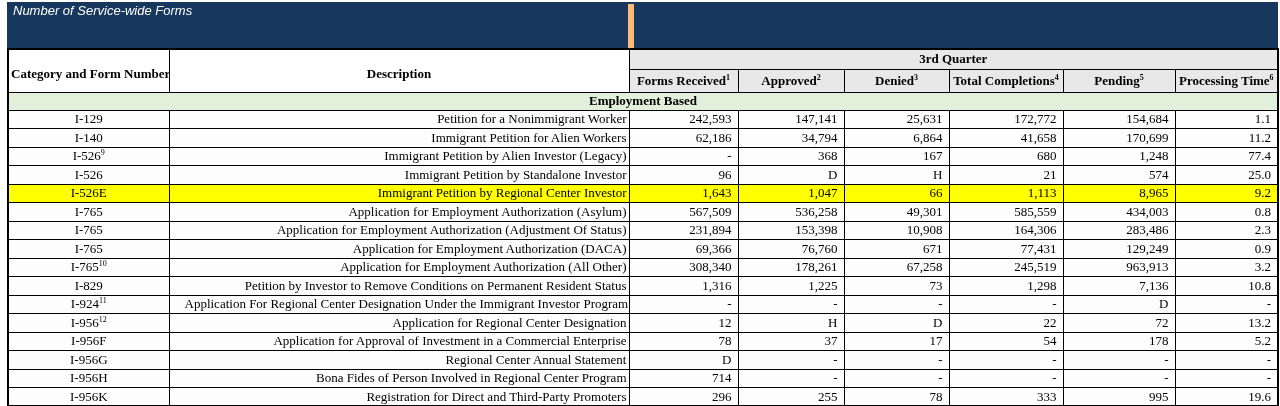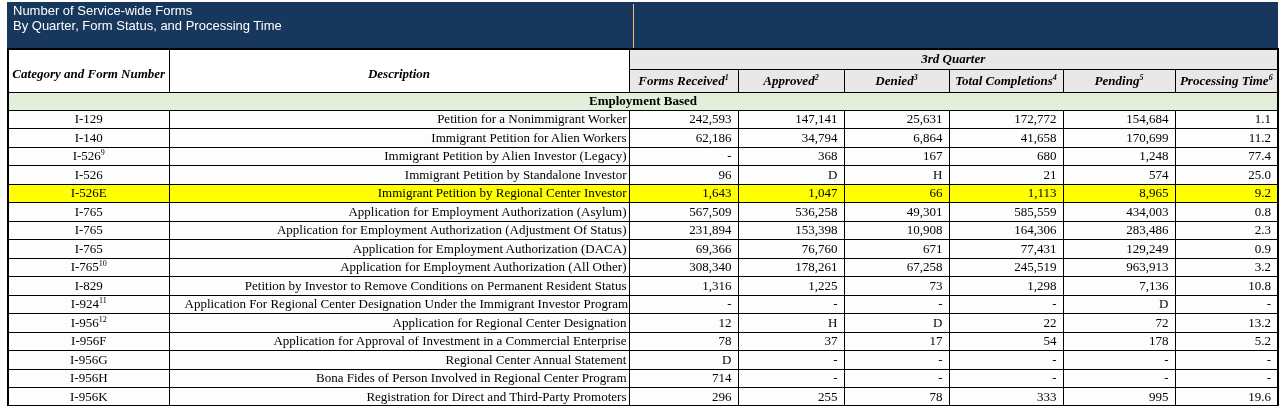--- a/index.html
+++ b/index.html
@@ -26,42 +26,42 @@
     color: #ffffff;
     font-family: "Liberation Sans", "DejaVu Sans", sans-serif;
     font-size: 13px;
     line-height: 14.6px;
     padding: 2px 0 0 6px;
   }
   .title-block .inner {
     width: 621px;
     height: 44px;
     box-sizing: border-box;
-    border-right: 1px solid #fdba74;
+    border-right: 6px solid #fdba74;
+    font-style: italic;
   }
   table.report {
     border-collapse: collapse;
     table-layout: fixed;
     width: 1271px;
     font-family: "Liberation Serif", "DejaVu Serif", serif;
     font-size: 13px;
     color: #000000;
     border: 2px solid #000000;
   }
   table.report th, table.report td {
     border: 1px solid #000000;
     padding: 0 2px;
     overflow: hidden;
     white-space: nowrap;
     box-sizing: border-box;
   }
   thead th {
     background: var(--header-bg, #E8E8E8);
     font-weight: bold;
-    font-style: italic;
   }
   thead th.merged {
     background: #ffffff;
     vertical-align: bottom;
     padding-bottom: 10px;
   }
   tr.quarter-row { height: 20px; }
   tr.cols-row { height: 23px; }
   tr.section-row td {
     background: var(--section-bg, #E2EFDA);
@@ -82,21 +82,20 @@
   }
 </style>
 </head>
 <body>
 
 <div class="page">
 
   <div class="title-block">
     <div class="inner">
       <div>Number of Service-wide Forms</div>
-      <div>By Quarter, Form Status, and Processing Time</div>
     </div>
   </div>
 
   <table class="report">
     <colgroup>
       <col style="width:161px">
       <col style="width:460px">
       <col style="width:109px">
       <col style="width:106px">
       <col style="width:105px">

